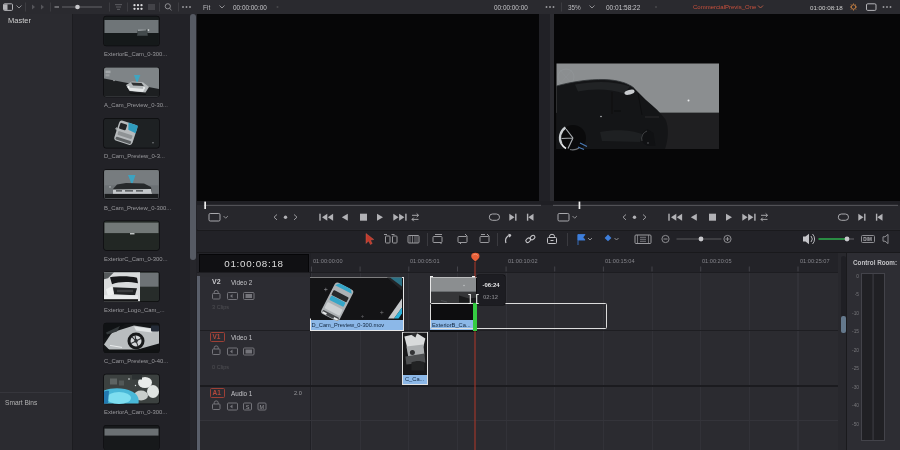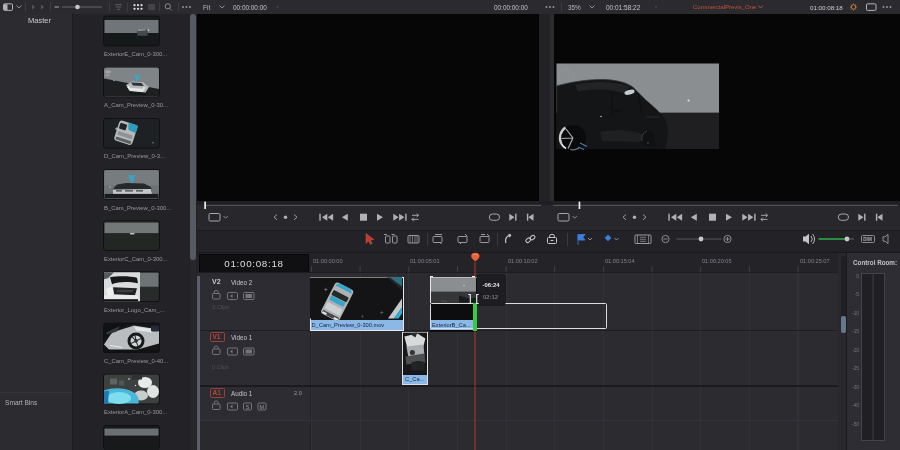--- a/index.html
+++ b/index.html
@@ -51,21 +51,21 @@
 
 <div class="abs" style="left:200px;top:330px;width:646px;height:1px;background:#1e1e22;"></div>
 <div class="abs" style="left:200px;top:384.5px;width:646px;height:2.5px;background:#1b1b1f;"></div>
 <div class="abs" style="left:200px;top:419.5px;width:646px;height:1px;background:#34343a;"></div>
 <div class="abs" style="left:200px;top:420.5px;width:110px;height:29.5px;background:#29292e;"></div>
 
 <div class="abs" style="left:197px;top:271.5px;width:649px;height:1px;background:#1d1d21;"></div>
 
 <div class="abs" style="left:846px;top:252.5px;width:54px;height:197.5px;background:#2d2d33;border-left:1px solid #1a1a1d;"></div>
 
-<div class="txt" style="left:28px;top:16px;font-size:7.5px;color:#cfcfcf;">Master</div>
+<div class="txt" style="left:8px;top:16px;font-size:7.5px;color:#cfcfcf;">Master</div>
 <div class="txt" style="left:5px;top:399px;font-size:6.6px;color:#b2b2b2;">Smart Bins</div>
 
 <div class="txt" style="left:203px;top:4px;font-size:6.5px;color:#bababe;">Fit</div>
 <div class="txt" style="left:233px;top:4px;font-size:6.4px;color:#c6c6ca;">00:00:00:00</div>
 <div class="txt" style="left:494px;top:4px;font-size:6.4px;color:#c6c6ca;">00:00:00:00</div>
 <div class="txt" style="left:568px;top:4px;font-size:6.4px;color:#bababe;">35%</div>
 <div class="txt" style="left:606px;top:4px;font-size:6.5px;color:#c6c6ca;">00:01:58:22</div>
 <div class="txt" style="left:693px;top:4.2px;font-size:6px;color:#c8503c;">CommercialPrevis_One</div>
 <div class="txt" style="left:810px;top:4px;font-size:6.2px;color:#cfcfcf;">01:00:08:18</div>
 

